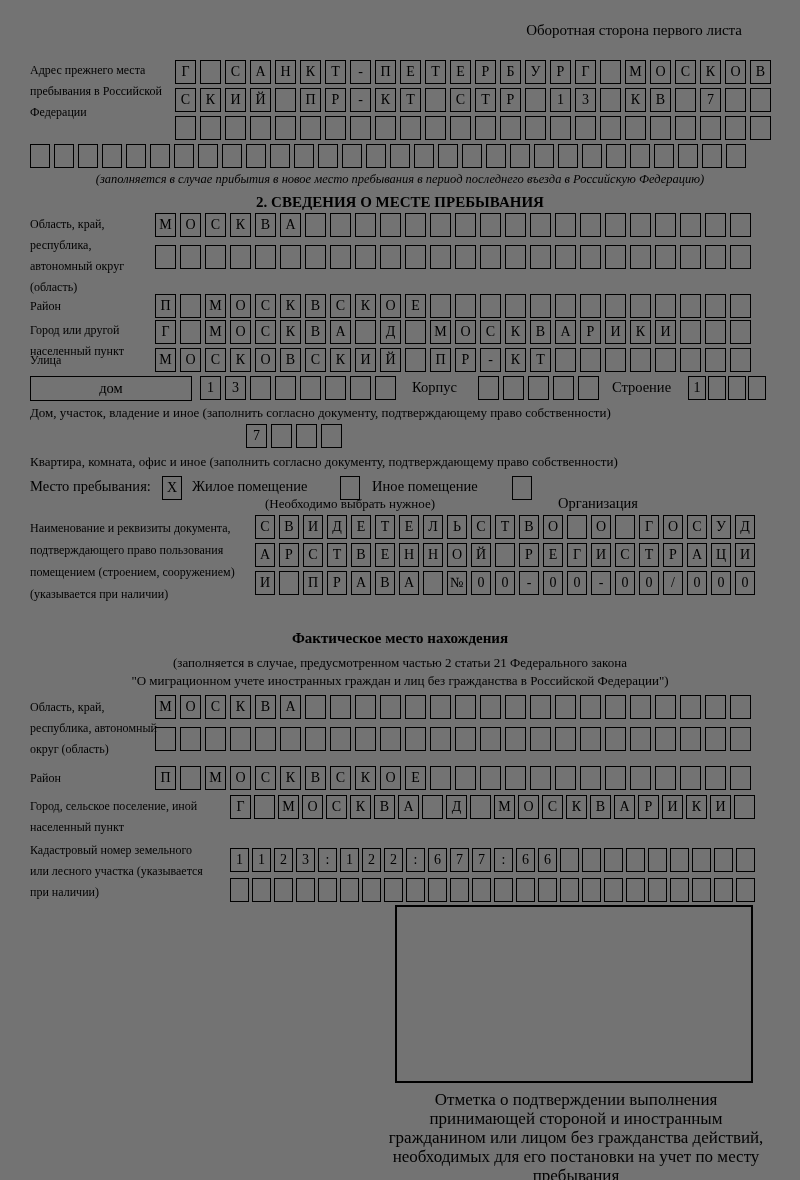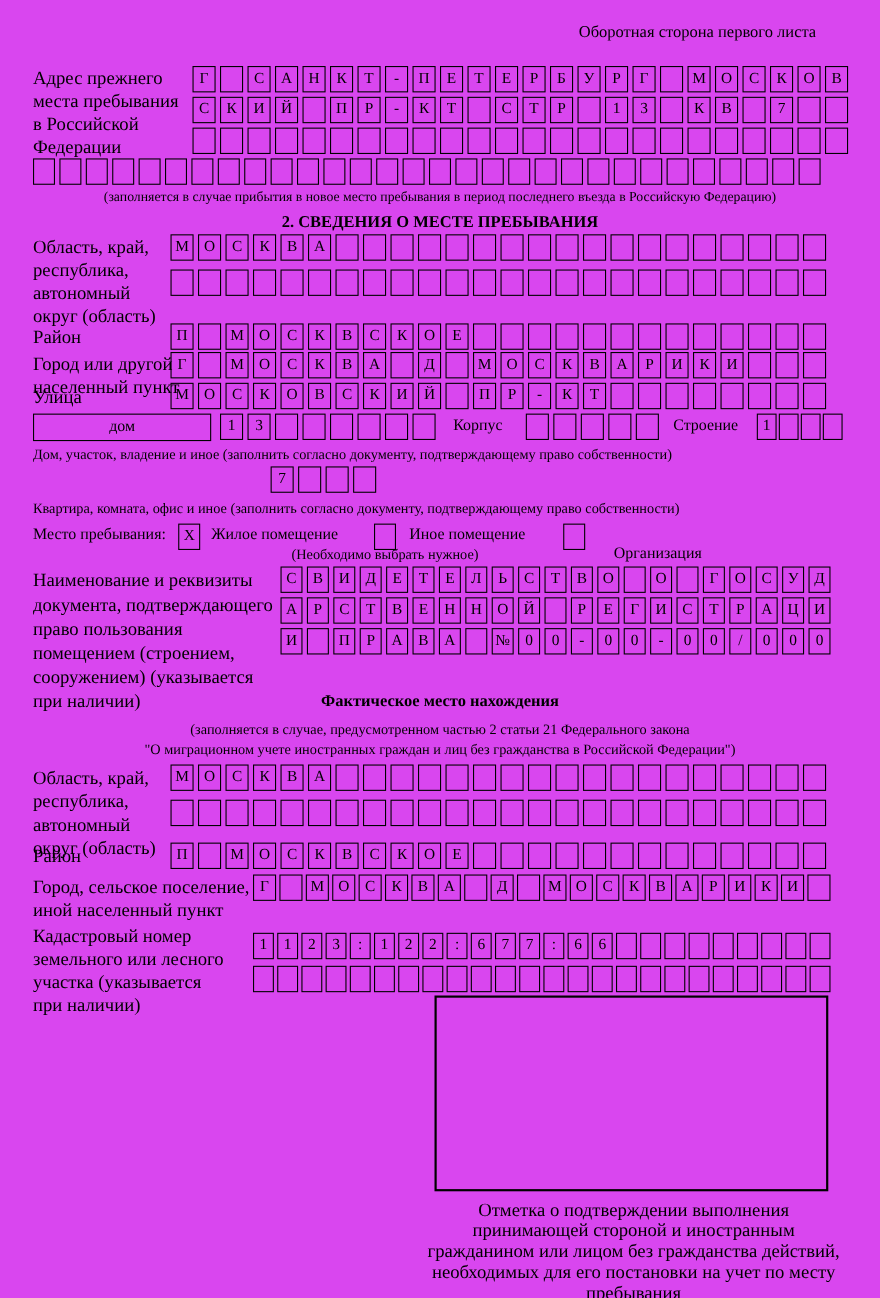--- a/index.html
+++ b/index.html
@@ -1,20 +1,20 @@
 <!DOCTYPE html>
 <html><head>
 <meta charset="utf-8">
 <style>
   html,body{margin:0;padding:0;background:#fff;}
-  .page{position:relative;width:800px;height:1180px;background:#d946ef;color:#000;
+  .page{position:relative;width:800px;height:1180px;background:#737373;color:#000;
         font-family:"Liberation Serif","DejaVu Serif",serif;overflow:hidden;}
   .abs{position:absolute;}
   .hdr{font-size:15px;}
-  .lbl{font-size:17px;line-height:21px;}
+  .lbl{font-size:12px;line-height:21px;}
   .fn{font-size:12.5px;}
   .fn13{font-size:13px;}
   .title{font-weight:bold;font-size:15px;text-align:center;width:100%;}
   .center{text-align:center;}
   .grid{display:flex;gap:4px;}
   .cell{box-sizing:border-box;display:inline-block;width:21px;height:24px;border:1.5px solid #000;
         text-align:center;font-size:14px;line-height:21px;flex:0 0 auto;}
   .grid-wide .cell{width:20px;}
   .grid-doc .cell{width:20px;}
   .grid-cad{gap:3px;} .grid-cad .cell{width:19px;}
@@ -139,21 +139,21 @@
       <span class="cell"></span>
       <span class="cell"></span>
       <span class="cell"></span>
       <span class="cell"></span>
       <span class="cell"></span>
       <span class="cell"></span>
       <span class="cell"></span>
       <span class="cell"></span>
       <span class="cell"></span>
     </div>
-  <div class="abs fn center" style="top:172px;left:30px;width:740px;">(заполняется в случае прибытия в новое место пребывания в период последнего въезда в Российскую Федерацию)</div>
+  <div class="abs fn center" style="top:172px;left:30px;width:740px;font-style:italic;">(заполняется в случае прибытия в новое место пребывания в период последнего въезда в Российскую Федерацию)</div>
 
   <div class="abs title" style="top:194px;left:0;">2. СВЕДЕНИЯ О МЕСТЕ ПРЕБЫВАНИЯ</div>
 
   <div class="abs lbl" style="top:214px;left:30px;width:112px;">Область, край, республика, автономный округ (область)</div>
   <div class="abs grid" style="top:213px;left:155px;">
       <span class="cell">М</span>
       <span class="cell">О</span>
       <span class="cell">С</span>
       <span class="cell">К</span>
       <span class="cell">В</span>

